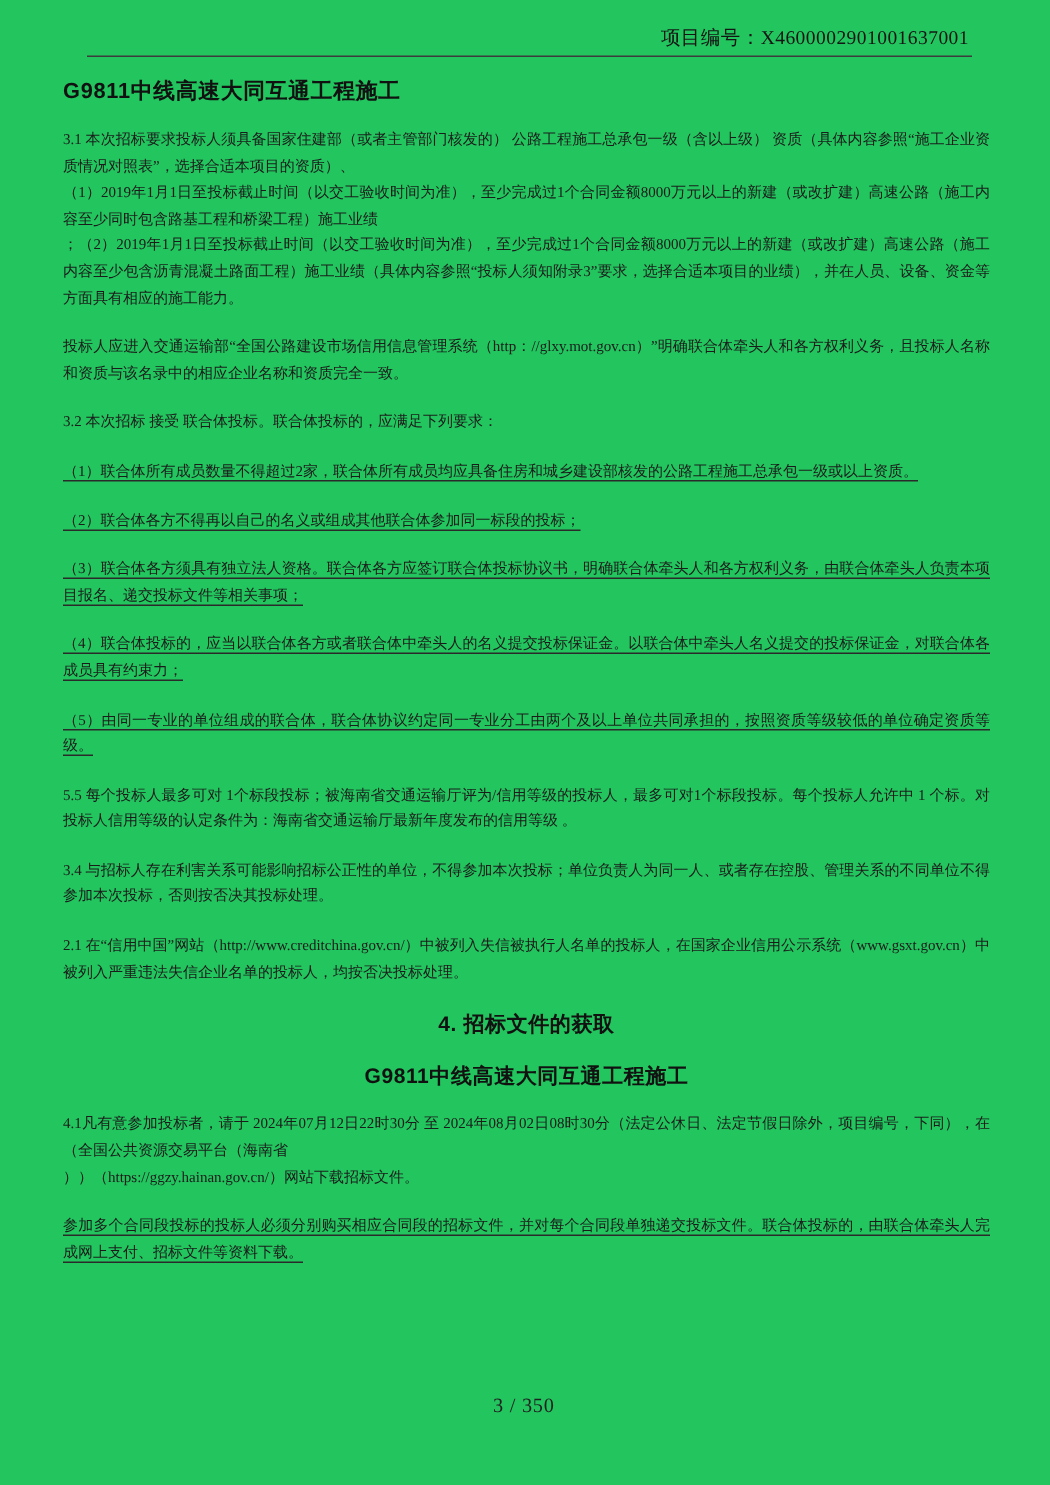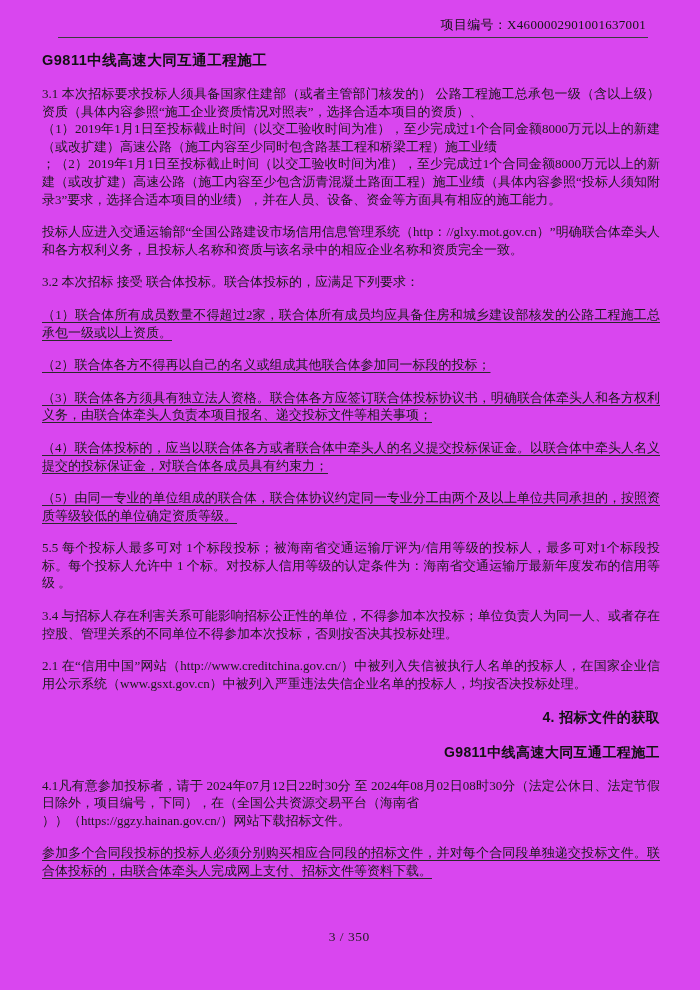--- a/index.html
+++ b/index.html
@@ -7,21 +7,21 @@
   body {
     width: 700px; height: 990px;
     font-family: "Liberation Serif", "DejaVu Serif", serif;
     color: #1b1b1b;
     position: relative;
     overflow: hidden;
   }
   .page {
     position: relative;
     width: 700px; height: 990px;
-    background: #d946ef;
+    background: #22c55e;
     overflow: hidden;
   }
   .content {
     position: absolute;
     left: 42px; top: 16px;
     width: 618px;
   }
   .doc-header {
     text-align: right;
     font-size: 13px;
@@ -38,39 +38,39 @@
   }
   .doc-title {
     font-family: "Liberation Sans", "DejaVu Sans", sans-serif;
     font-weight: bold;
     font-size: 14.5px;
     margin-top: 13px;
     color: #111;
     letter-spacing: 0.5px;
   }
   .block {
-    font-size: 13px;
+    font-size: 10px;
     line-height: 17.6px;
     margin-top: 15px;
     text-align: justify;
     white-space: pre-wrap;
     overflow-wrap: break-word;
     color: #1b1b1b;
   }
   .block.underline {
     text-decoration: underline;
     text-decoration-thickness: 1px;
     text-underline-offset: 3px;
     text-decoration-color: #2a2a2a;
   }
   .block.heading {
     font-family: "Liberation Sans", "DejaVu Sans", sans-serif;
     font-weight: bold;
     font-size: 14px;
-    text-align: right;
+    text-align: center;
     margin-top: 17px;
     color: #111;
     letter-spacing: 0.4px;
   }
   .page-indicator {
     position: absolute;
     left: 50%;
     top: 929px;
     transform: translateX(-52%);
     font-size: 13.5px;

